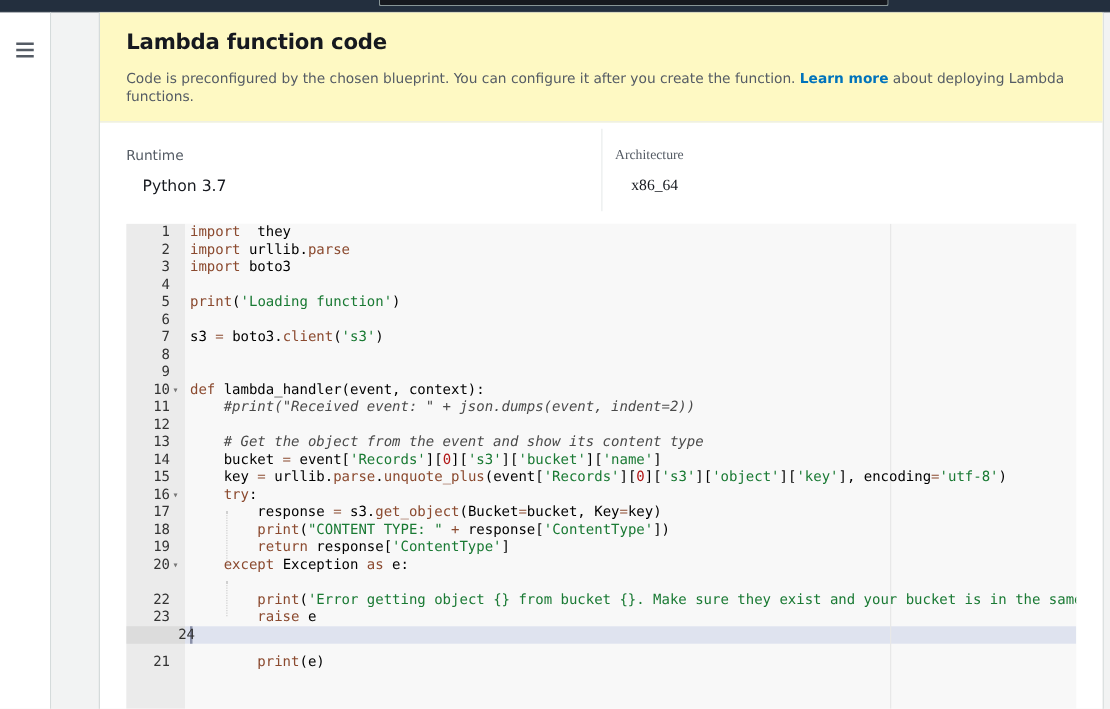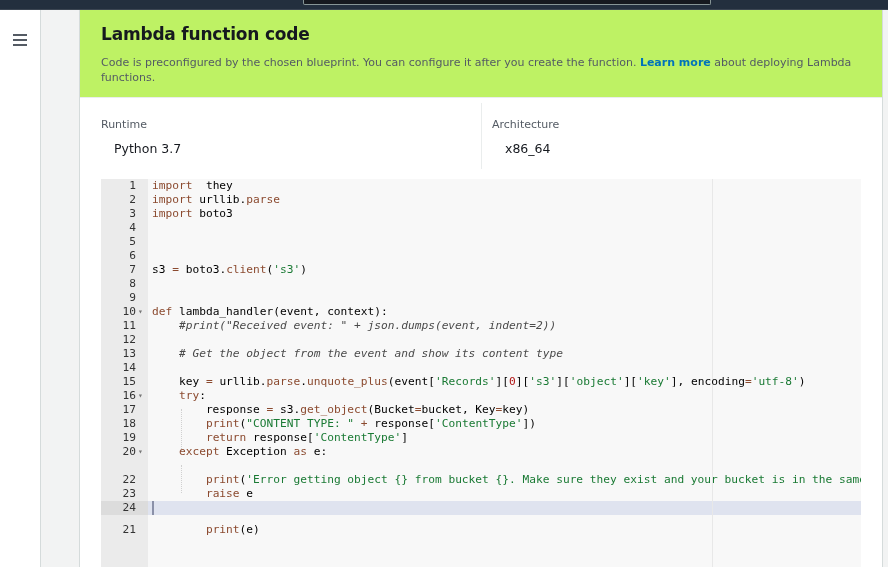--- a/index.html
+++ b/index.html
@@ -4,30 +4,30 @@
 <style>
   * { box-sizing: border-box; margin: 0; padding: 0; }
   html, body { width: 888px; height: 567px; overflow: hidden; background: #f2f3f3; font-family: "DejaVu Sans", "Liberation Sans", sans-serif; }
   .topbar { position: absolute; left: 0; top: 0; width: 888px; height: 10px; background: #232f3e; border-bottom: 1px solid #3b4552; }
   .topbar .search { position: absolute; left: 303px; top: -2px; width: 408px; height: 7px; background: #16191f; border: 1px solid #879596; border-top: none; border-radius: 0 0 2px 2px; }
   .leftnav { position: absolute; left: 0; top: 10px; width: 41px; height: 557px; background: #ffffff; border-right: 1px solid #d5dbdb; }
   .hamburger { position: absolute; left: 13px; top: 24px; width: 14px; height: 12px; cursor: pointer; }
   .hamburger span { display: block; height: 2px; background: #545b64; margin-bottom: 3px; }
   .gutterstrip { position: absolute; left: 41px; top: 10px; width: 39px; height: 557px; background: #f2f3f3; border-right: 1px solid #d5dbdb; }
   .panel { position: absolute; left: 80px; top: 10px; width: 802px; height: 557px; background: #ffffff; }
-  .panel-header { position: absolute; left: 0; top: 0; width: 802px; height: 88px; background: #bef264; border-bottom: 1px solid #eaeded; padding: 13px 21px 0 21px; }
+  .panel-header { position: absolute; left: 0; top: 0; width: 802px; height: 88px; background: #fef9c3; border-bottom: 1px solid #eaeded; padding: 13px 21px 0 21px; }
   .panel-title { font-size: 17px; font-weight: bold; color: #16191f; line-height: 22px; letter-spacing: -0.2px; }
   .panel-desc { margin-top: 10px; font-size: 11px; color: #545b64; line-height: 15px; width: 760px; }
   .panel-desc a { color: #0073bb; font-weight: bold; text-decoration: none; }
   .rightedge { position: absolute; left: 882px; top: 10px; width: 6px; height: 557px; background: #f2f3f3; border-left: 1px solid #d5dbdb; }
   .kv { position: absolute; top: 88px; height: 73px; }
   .kv .label { position: absolute; top: 20px; font-size: 11px; color: #545b64; white-space: nowrap; }
   .kv .value { position: absolute; top: 43px; font-size: 12.5px; color: #16191f; white-space: nowrap; margin-left: 13px; }
   .kv-runtime { left: 21px; width: 379px; }
-  .kv-arch { left: 401px; width: 380px; border-left: 1px solid #eaeded; top: 93px; height: 66px; }
+  .kv-arch { left: 401px; width: 380px; border-left: 1px solid #eaeded; top: 93px; height: 66px; font-family: Liberation Serif, serif; }
   .kv-arch .label { left: 10px; top: 15px; }
   .kv-arch .value { left: 10px; top: 38px; }
   .editor { position: absolute; left: 101px; top: 179px; width: 760px; height: 388px; background: #f8f8f8; overflow: hidden; font-family: "DejaVu Sans Mono", "Liberation Mono", monospace; font-size: 11.2px; }
   .editor .gutter { position: absolute; left: 0; top: 0; width: 47px; height: 388px; background: #ebebeb; }
   .editor .print-margin { position: absolute; left: 611px; top: 0; width: 1px; height: 388px; background: #e8e8e8; }
   .editor .active-line { position: absolute; left: 47px; top: 322px; width: 713px; height: 14px; background: #dfe3ef; }
   .editor .active-gutter { position: absolute; left: 0; top: 322px; width: 47px; height: 14px; background: #dcdcdc; }
   .editor .cursor { position: absolute; left: 51px; top: 322px; width: 2px; height: 14px; background: #8a90a8; }
   .line { position: absolute; left: 0; height: 14px; line-height: 14px; white-space: pre; width: 760px; }
   .ln { position: absolute; left: 0; width: 35px; text-align: right; color: #333; }
@@ -80,34 +80,34 @@
   <div class="active-line"></div>
   <div class="print-margin"></div>
   <div class="indent-guide" style="left:80px; top:230px; height:42px;"></div>
   <div class="indent-guide" style="left:80px; top:286px; height:28px;"></div>
   <div class="cursor"></div>
   <div id="lines">
       <div class="line" style="top: 0px;"><span class="ln">1</span><span class="code"><span class="kw">import</span><span>  they</span></span></div>
       <div class="line" style="top: 14px;"><span class="ln">2</span><span class="code"><span class="kw">import</span><span> urllib.</span><span class="fn">parse</span></span></div>
       <div class="line" style="top: 28px;"><span class="ln">3</span><span class="code"><span class="kw">import</span><span> boto3</span></span></div>
       <div class="line" style="top: 42px;"><span class="ln">4</span><span class="code"></span></div>
-      <div class="line" style="top: 56px;"><span class="ln">5</span></div>
+      <div class="line" style="top: 56px;"><span class="ln">5</span><span class="code"><span class="fn">print</span><span>(</span><span class="str">'Loading function'</span><span>)</span></span></div>
       <div class="line" style="top: 70px;"><span class="ln">6</span><span class="code"></span></div>
       <div class="line" style="top: 84px;"><span class="ln">7</span><span class="code"><span>s3 </span><span class="op">=</span><span> boto3.</span><span class="fn">client</span><span>(</span><span class="str">'s3'</span><span>)</span></span></div>
       <div class="line" style="top: 98px;"><span class="ln">8</span><span class="code"></span></div>
       <div class="line" style="top: 112px;"><span class="ln">9</span><span class="code"></span></div>
       <div class="line" style="top: 126px;"><span class="ln">10</span><span class="fold">▾</span><span class="code"><span class="kw">def</span><span> lambda_handler(event, context):</span></span></div>
       <div class="line" style="top: 140px;"><span class="ln">11</span><span class="code"><span>    </span><span class="cmt">#print("Received event: " + json.dumps(event, indent=2))</span></span></div>
       <div class="line" style="top: 154px;"><span class="ln">12</span><span class="code"></span></div>
       <div class="line" style="top: 168px;"><span class="ln">13</span><span class="code"><span>    </span><span class="cmt"># Get the object from the event and show its content type</span></span></div>
-      <div class="line" style="top: 182px;"><span class="ln">14</span></div>
+      <div class="line" style="top: 182px;"><span class="ln">14</span><span class="code"><span>    bucket </span><span class="op">=</span><span> event[</span><span class="str">'Records'</span><span>][</span><span class="num">0</span><span>][</span><span class="str">'s3'</span><span>][</span><span class="str">'bucket'</span><span>][</span><span class="str">'name'</span><span>]</span></span></div>
       <div class="line" style="top: 196px;"><span class="ln">15</span><span class="code"><span>    key </span><span class="op">=</span><span> urllib.</span><span class="fn">parse</span><span>.</span><span class="fn">unquote_plus</span><span>(event[</span><span class="str">'Records'</span><span>][</span><span class="num">0</span><span>][</span><span class="str">'s3'</span><span>][</span><span class="str">'object'</span><span>][</span><span class="str">'key'</span><span>], encoding</span><span class="op">=</span><span class="str">'utf-8'</span><span>)</span></span></div>
       <div class="line" style="top: 210px;"><span class="ln">16</span><span class="fold">▾</span><span class="code"><span>    </span><span class="kw">try</span><span>:</span></span></div>
       <div class="line" style="top: 224px;"><span class="ln">17</span><span class="code"><span>        response </span><span class="op">=</span><span> s3.</span><span class="fn">get_object</span><span>(Bucket</span><span class="op">=</span><span>bucket, Key</span><span class="op">=</span><span>key)</span></span></div>
       <div class="line" style="top: 238px;"><span class="ln">18</span><span class="code"><span>        </span><span class="fn">print</span><span>(</span><span class="str">"CONTENT TYPE: "</span><span> </span><span class="op">+</span><span> response[</span><span class="str">'ContentType'</span><span>])</span></span></div>
       <div class="line" style="top: 252px;"><span class="ln">19</span><span class="code"><span>        </span><span class="kw">return</span><span> response[</span><span class="str">'ContentType'</span><span>]</span></span></div>
       <div class="line" style="top: 266px;"><span class="ln">20</span><span class="fold">▾</span><span class="code"><span>    </span><span class="kw">except</span><span> Exception </span><span class="kw">as</span><span> e:</span></span></div>
       <div class="line" style="top: 296px; margin-top: 48px;"><span class="ln">21</span><span class="code"><span>        </span><span class="fn">print</span><span>(e)</span></span></div>
       <div class="line" style="top: 294px;"><span class="ln">22</span><span class="code"><span>        </span><span class="fn">print</span><span>(</span><span class="str">'Error getting object {} from bucket {}. Make sure they exist and your bucket is in the same region as this function.'</span></span></div>
       <div class="line" style="top: 308px;"><span class="ln">23</span><span class="code"><span>        </span><span class="kw">raise</span><span> e</span></span></div>
-      <div class="line" style="top: 322px;"><span class="ln">24</span><span class="code"></span></div>
+      <div class="line" style="top: 322px; margin-left: 20px;"><span class="ln">24</span><span class="code"></span></div>
     </div>
 </div>
 
 </body></html>

